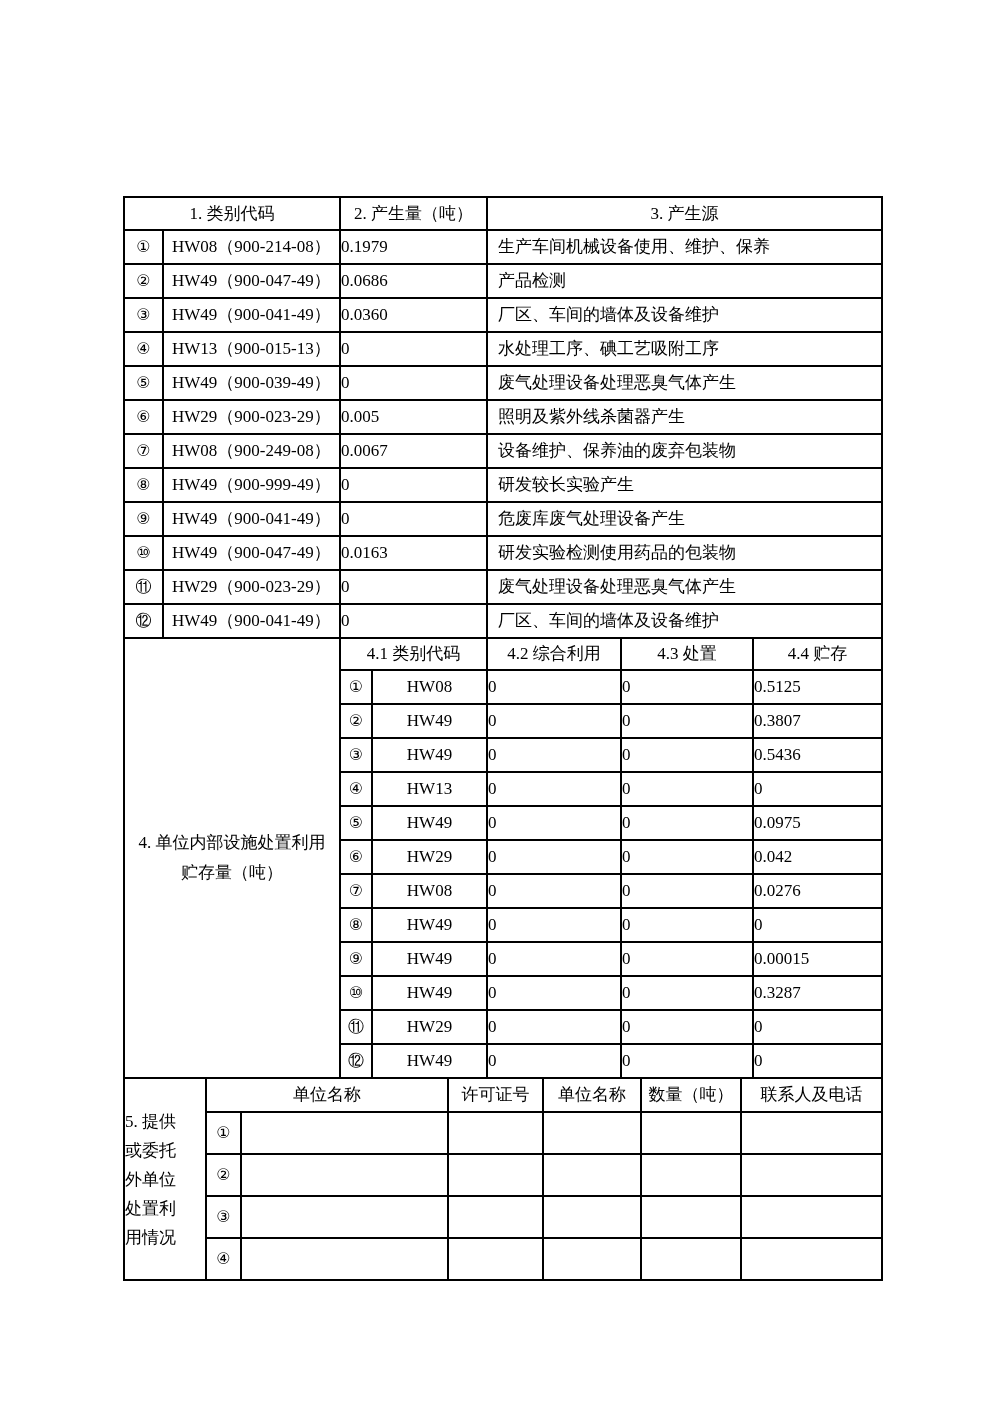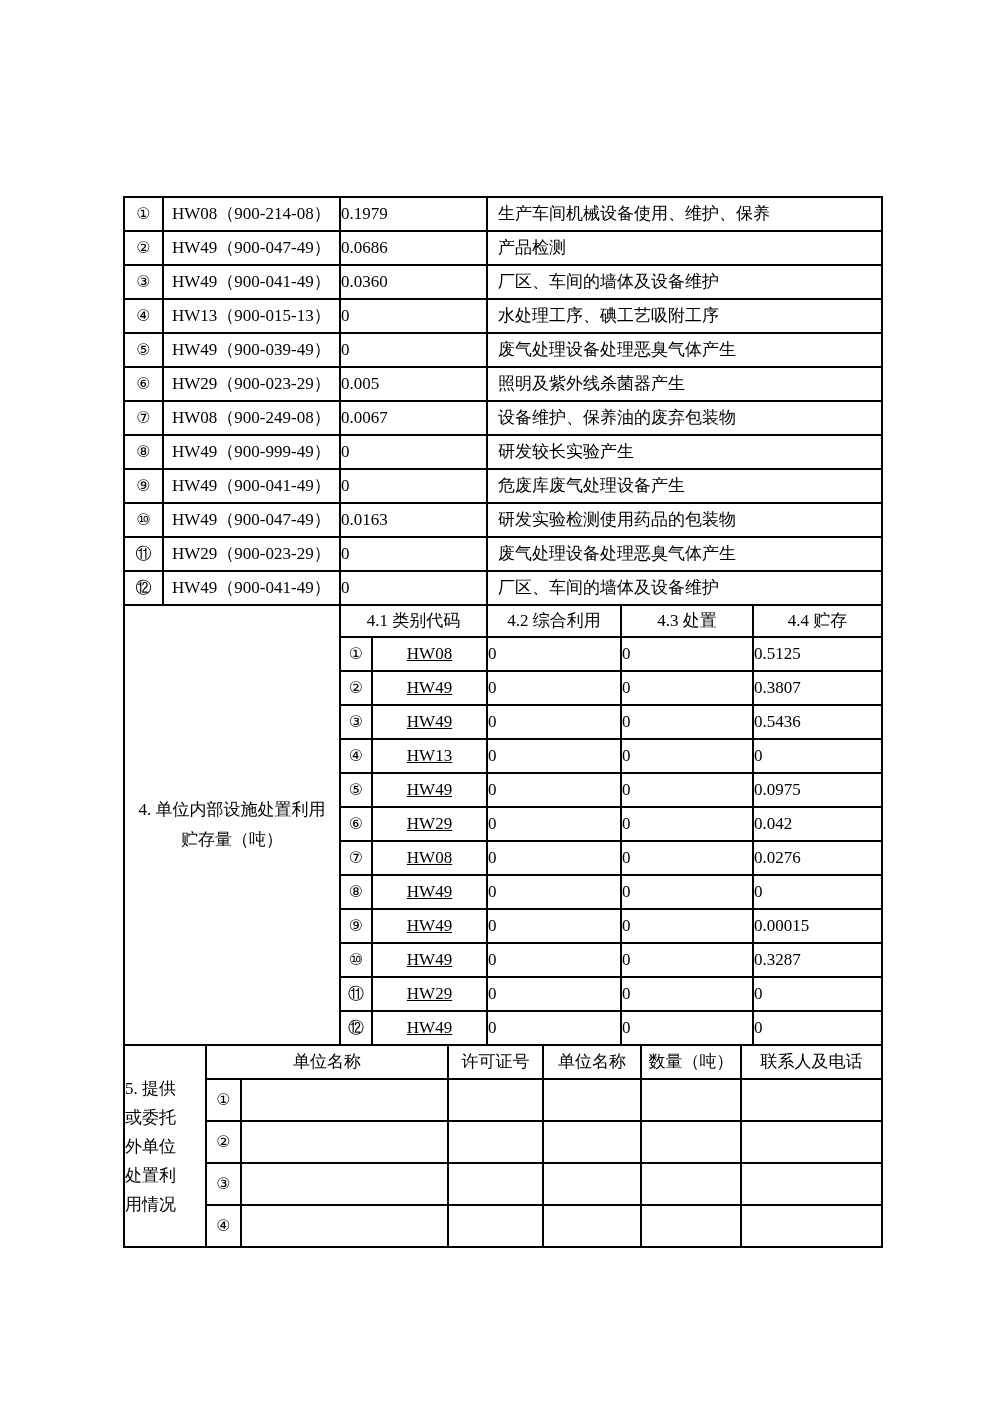--- a/index.html
+++ b/index.html
@@ -24,21 +24,21 @@
   th{text-align:center;}
   #t1 tr{height:34px;}   #t1 tr.hdr{height:33px;}
   #t2 tr{height:34px;}   #t2 tr.hdr{height:32px;}
   #t3 tr{height:42px;}   #t3 tr.hdr{height:34px;}
   .num{
     text-align:center;
     font-family:"DejaVu Sans","Liberation Sans",sans-serif;
     font-size:16px;
   }
   .code{padding-left:8px;text-align:left;margin-top:24px;}
-  .codec{text-align:center;text-decoration:underline;}
+  .codec{text-align:center;}
   .val{text-align:left;}
   .src{padding-left:10px;text-align:left;}
   .lbl{
     text-align:center;white-space:pre-line;line-height:30px;
   }
   .lbl5{
     white-space:pre-line;line-height:29px;
   }
 </style>
 </head>
@@ -50,20 +50,25 @@
   <div class="tables">
 
     <table id="t1">
       <colgroup>
         <col style="width:39px">
           <col style="width:177px">
           <col style="width:147px">
           <col style="width:395px">
       </colgroup>
       <tbody id="t1-body">
+        <tr class="hdr">
+          <th colspan="2">1. 类别代码</th>
+          <th>2. 产生量（吨）</th>
+          <th>3. 产生源</th>
+        </tr>
 
   <tr>
     <td class="num">①</td>
     <td class="code">HW08（900-214-08）</td>
     <td class="val">0.1979</td>
     <td class="src">生产车间机械设备使用、维护、保养</td>
   </tr>
 
   <tr>
     <td class="num">②</td>

